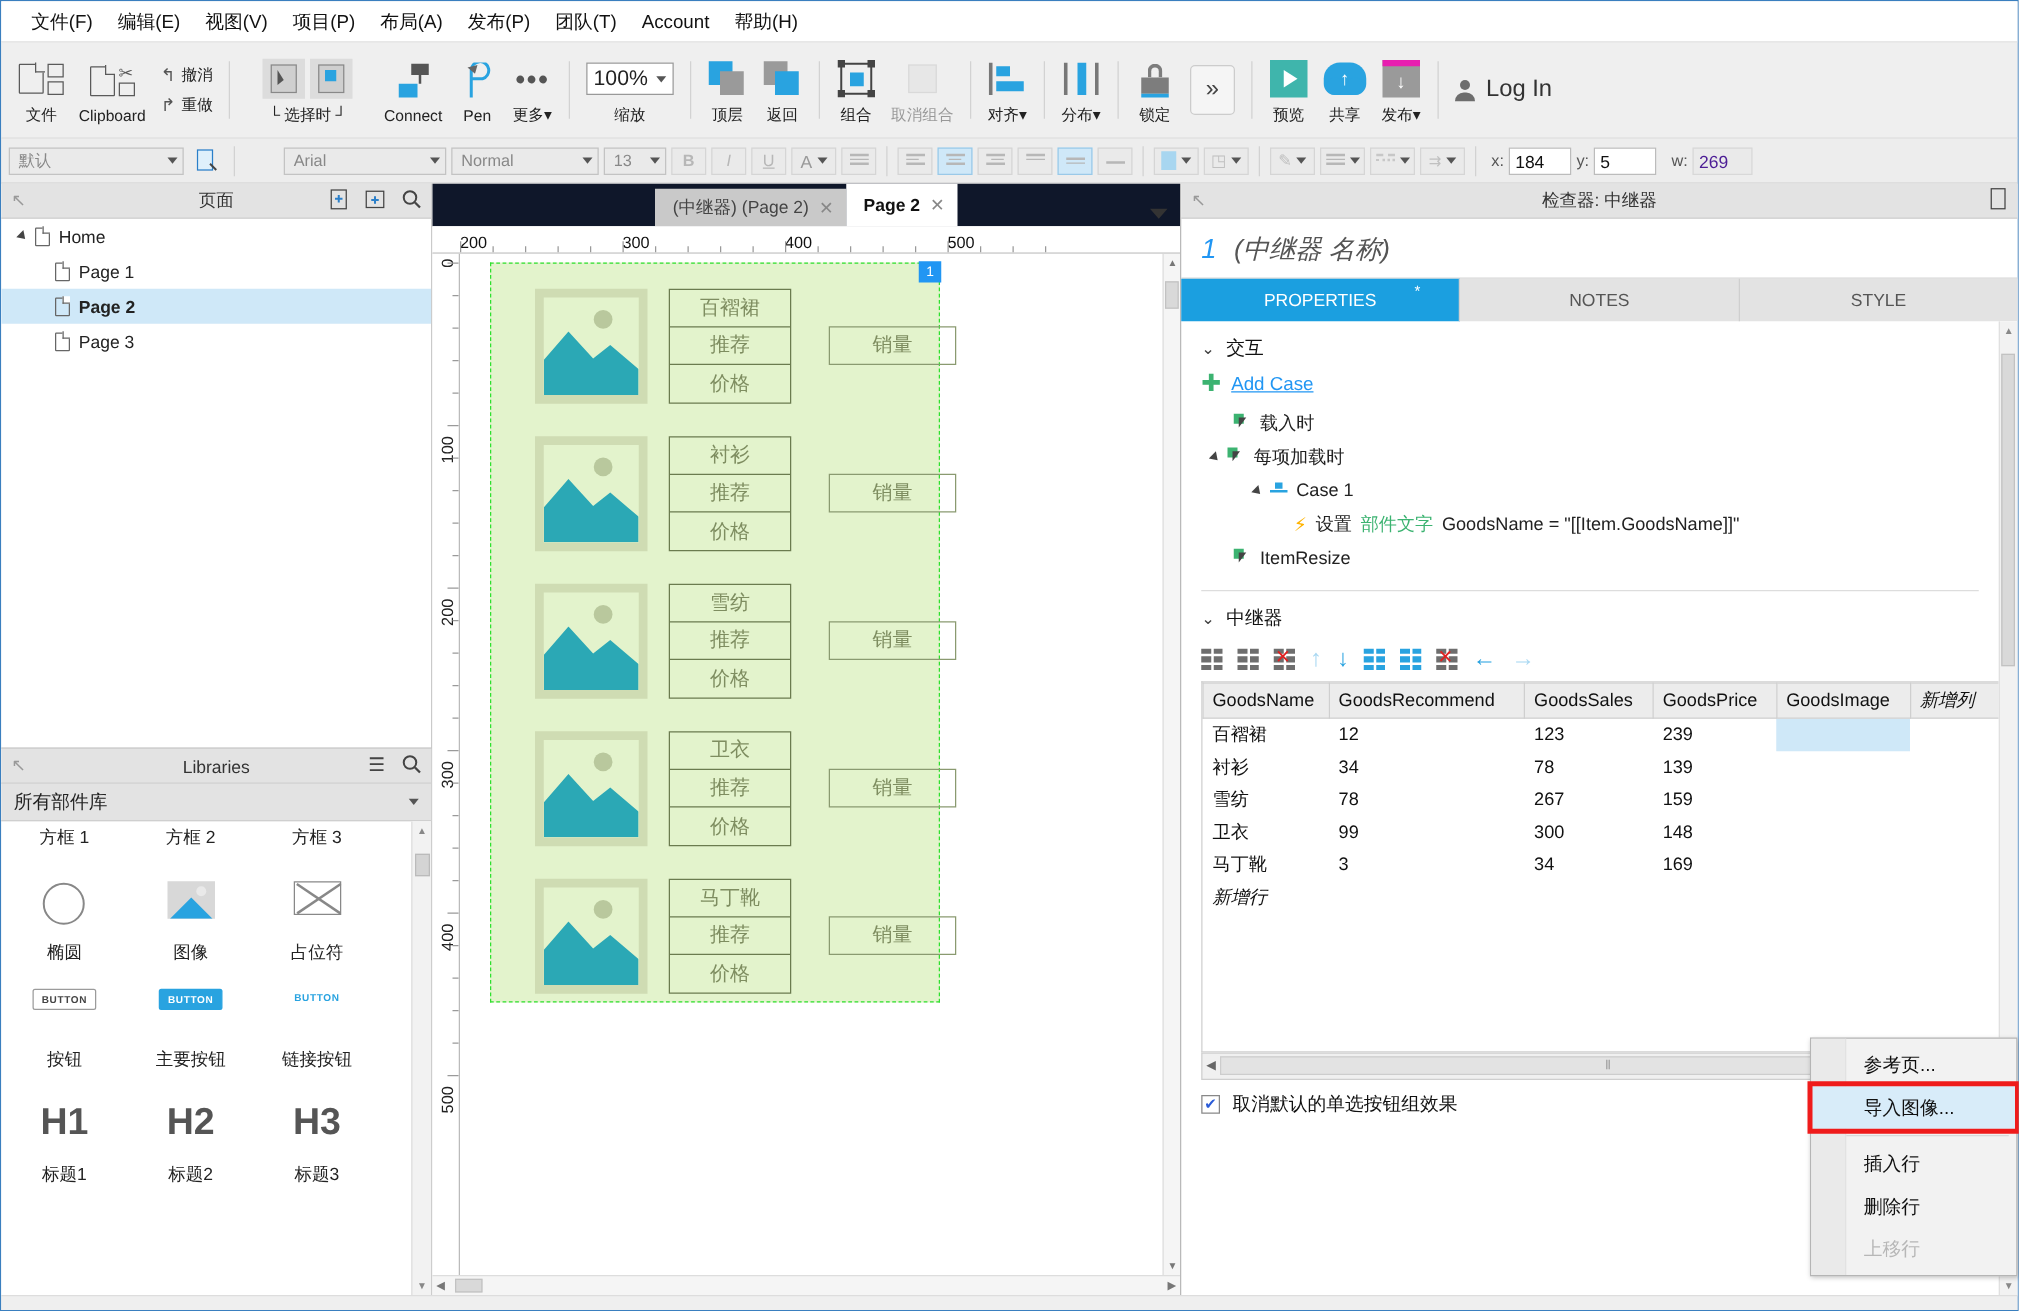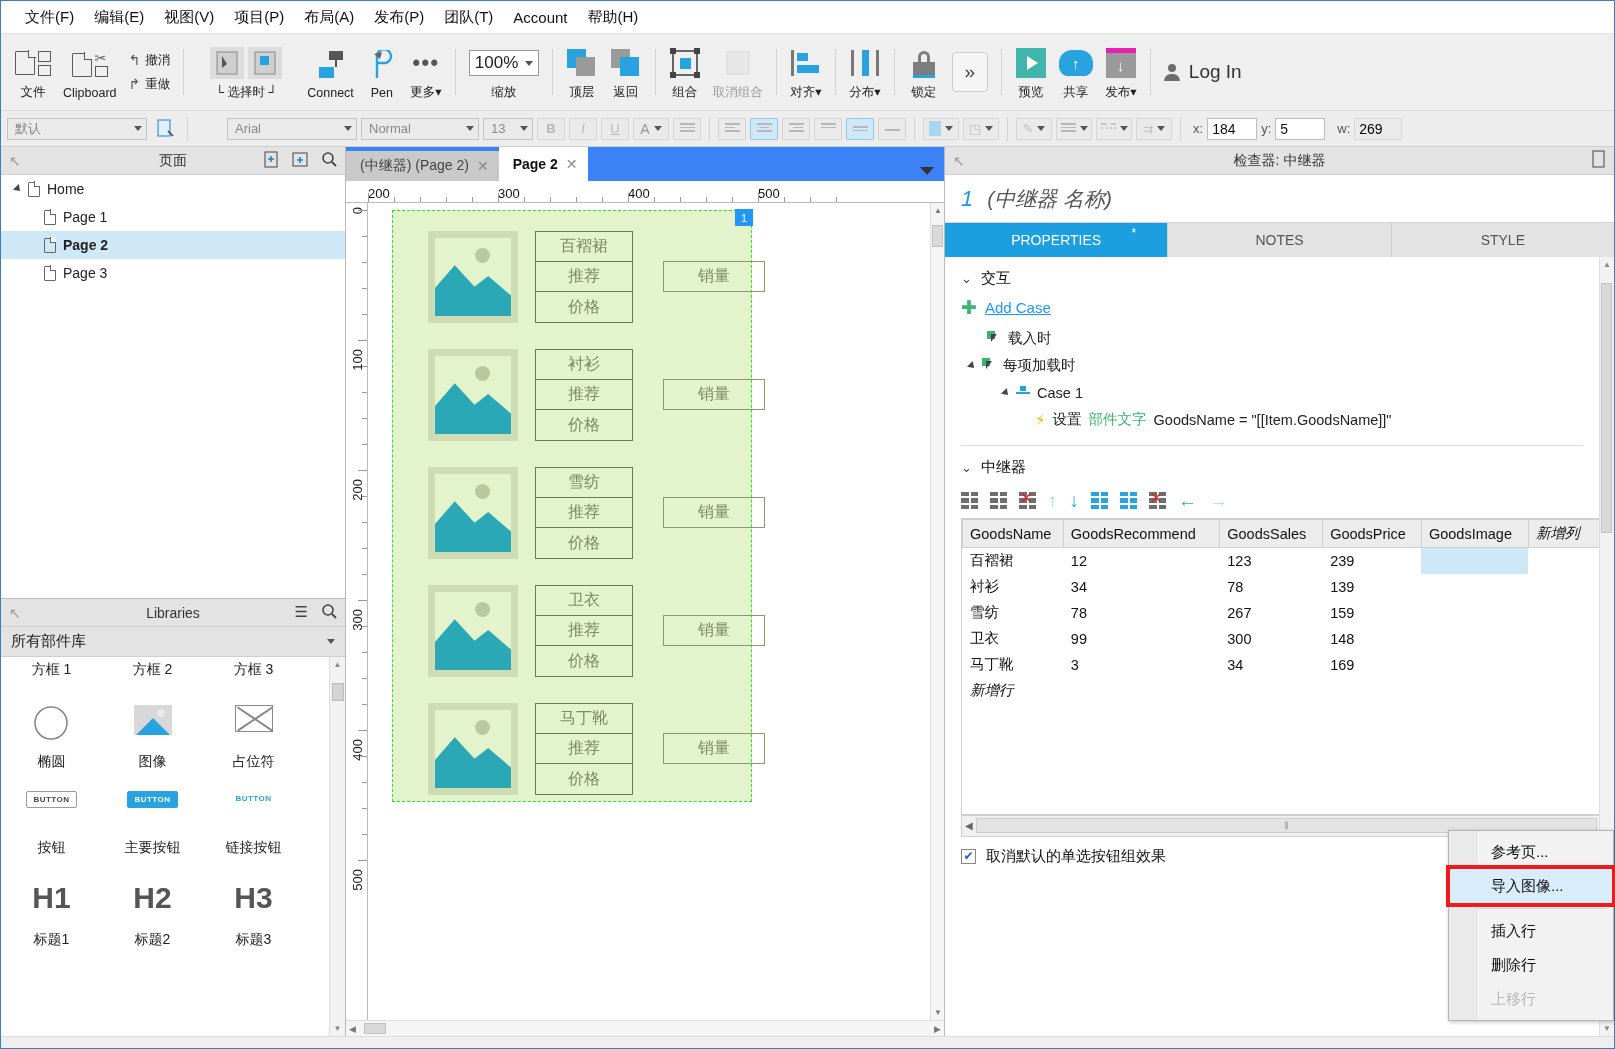--- a/index.html
+++ b/index.html
@@ -85,21 +85,21 @@
             padding:0 4px 0 7px; }
   .sb-btn { width:28px;height:22px;border:1px solid #d5d5d5;background:#eaeaea;
             display:flex;align-items:center;justify-content:center;color:#b7b7b7;font-size:13px;}
   .sb-btn.wide{width:36px;}
   .sb-btn.on{background:#cfe8f8;border-color:#9ac9e8;}
   .sb-sep{width:1px;height:24px;background:#d2d2d2;margin:0 4px;}
   .coord{display:flex;align-items:center;gap:4px;margin-left:4px;}
   .coord .lab{color:#555;}
   .coord input{width:50px;height:22px;border:1px solid #bcbcbc;background:#fff;font-size:14px;
                padding:0 4px;font-family:inherit;color:#111;}
-  .coord .ro{width:48px;height:22px;border:1px solid #d8d8d8;background:#eaeaea;color:#000000;
+  .coord .ro{width:48px;height:22px;border:1px solid #d8d8d8;background:#eaeaea;color:#4c1d95;
              display:flex;align-items:center;padding:0 4px;font-size:14px;}
   .lineicon{width:15px;height:11px;}
   .lineicon span{display:block;height:1.5px;background:#b7b7b7;margin-bottom:2px;}
 
   
   .body { flex:1 1 auto; display:flex; min-height:0; }
 
   
   .leftcol { width:345px; display:flex; flex-direction:column; background:#fff;
              border-right:1px solid #b9b9b9; flex:0 0 auto; }
@@ -139,22 +139,22 @@
   .img-ic{width:38px;height:30px;background:#d8d8d8;position:relative;overflow:hidden;}
   .img-ic:before{content:"";position:absolute;right:7px;top:4px;width:8px;height:8px;border-radius:50%;background:#e9e9e9;}
   .img-ic:after{content:"";position:absolute;bottom:0;left:2px;width:0;height:0;
     border-left:17px solid transparent;border-right:17px solid transparent;border-bottom:17px solid #29a3e0;}
   .ph-ic{width:38px;height:27px;border:1.5px solid #888;position:relative;}
   .ph-ic:before,.ph-ic:after{content:"";position:absolute;left:-2px;top:12px;width:42px;height:1.5px;background:#888;}
   .ph-ic:before{transform:rotate(34deg);} .ph-ic:after{transform:rotate(-34deg);}
 
   
   .canvaswrap { flex:1 1 auto; display:flex; flex-direction:column; min-width:0; background:#fff;}
-  .tabbar { height:34px; background:#3b82f6; display:flex; align-items:flex-end; flex:0 0 auto;
-            position:relative;}
+  .tabbar { height:34px; background:#0f172a; display:flex; align-items:flex-end; flex:0 0 auto;
+            position:relative;justify-content:center;}
   .ctab { height:30px; display:flex; align-items:center; gap:8px; padding:0 10px 0 14px;
           font-size:14px; color:#444; background:#c9c9c9; }
   .ctab.active { background:#fff; color:#111; font-weight:bold; height:34px; }
   .ctab .x { color:#888; font-size:14px; }
   .tabbar .drop { position:absolute; right:10px; bottom:6px;
                   width:0;height:0;border-left:7px solid transparent;border-right:7px solid transparent;
                   border-top:8px solid #333; }
   .ruler-h { height:22px; background:#fff; border-bottom:1px solid #bbb; position:relative;
              flex:0 0 auto; overflow:hidden; font-size:12px; color:#111;}
   .ruler-h .tick{position:absolute;bottom:0;width:1px;background:#9a9a9a;}
@@ -943,20 +943,24 @@
           <div class="evt" style="padding-left:58px;">
             <span class="tri-s"></span>
             <span class="case-ic"></span>
             <span>Case 1</span>
           </div>
           <div class="evt" style="padding-left:90px;">
             <span class="bolt">⚡</span>
             <span>设置</span>
             <span class="act-green">部件文字</span>
             <span>GoodsName = "[[Item.GoodsName]]"</span>
+          </div>
+          <div class="evt" style="padding-left:42px;">
+            <span class="cur-ic"></span>
+            <span>ItemResize</span>
           </div>
 
           <div class="divider"></div>
 
           <div class="sec-hdr">
             <span class="chev">⌄</span>
             <span>中继器</span>
           </div>
 
           <div class="rep-tools">

